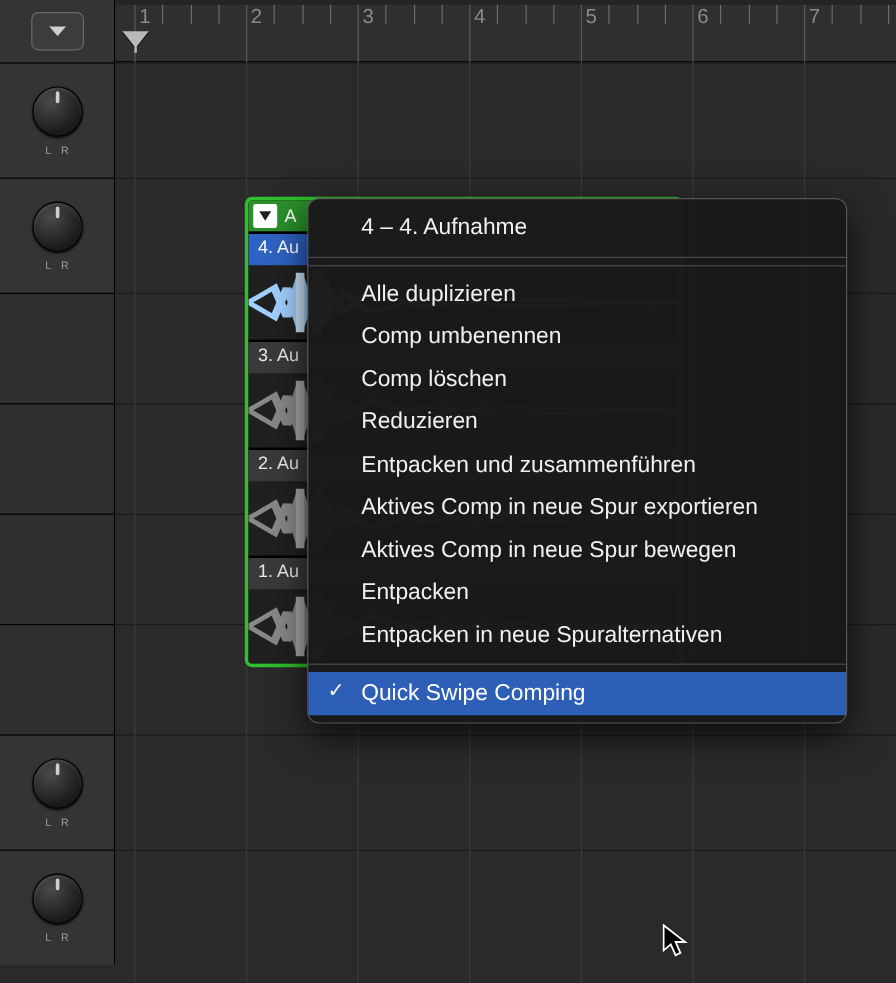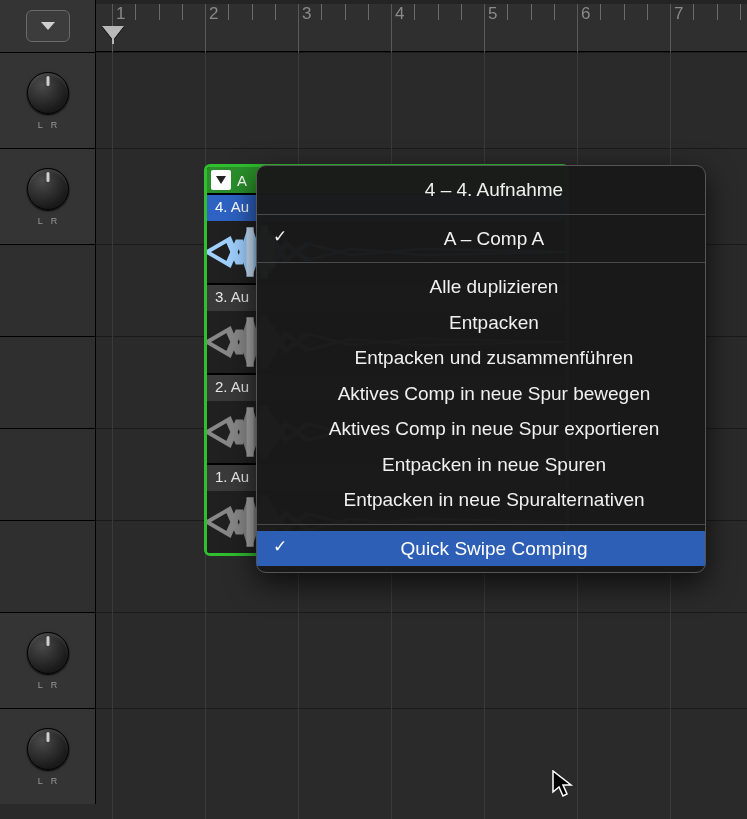--- a/index.html
+++ b/index.html
@@ -200,21 +200,20 @@
     padding: 6px 0;
     font-size: 19px;
     font-weight: 400;
     color: #f0f0f0;
   }
   .ctx-menu .item {
     padding: 4px 18px 4px 44px;
     position: relative;
     line-height: 1.45;
     white-space: nowrap;
-    text-align: center;
   }
   .ctx-menu .item.highlight {
     background: #2d5fb6;
     color: #fff;
   }
   .ctx-menu .check::before {
     content: "✓";
     position: absolute;
     left: 16px;
     font-size: 17px;
@@ -384,30 +383,31 @@
       </div>
   </div>
 </div>
 
 <div class="ctx-menu">
   <div id="menu-takes">
       <div class="item">4 – 4. Aufnahme</div>
     </div>
   <div class="sep"></div>
   <div id="menu-comps">
-      <div class="item check">A – Comp A</div>
     </div>
   <div class="sep"></div>
   <div id="menu-actions">
       <div class="item">Alle duplizieren</div>
+      <div class="item">Comp umbenennen</div>
+      <div class="item">Comp löschen</div>
+      <div class="item">Reduzieren</div>
+      <div class="item">Entpacken und zusammenführen</div>
+      <div class="item">Aktives Comp in neue Spur exportieren</div>
+      <div class="item">Aktives Comp in neue Spur bewegen</div>
       <div class="item">Entpacken</div>
-      <div class="item">Entpacken und zusammenführen</div>
-      <div class="item">Aktives Comp in neue Spur bewegen</div>
-      <div class="item">Aktives Comp in neue Spur exportieren</div>
-      <div class="item">Entpacken in neue Spuren</div>
       <div class="item">Entpacken in neue Spuralternativen</div>
     </div>
   <div class="sep"></div>
   <div id="menu-toggle">
       <div class="item check highlight">Quick Swipe Comping</div>
     </div>
 </div>
 
 <div class="cursor">
   <svg width="22" height="28" viewBox="0 0 22 28">

